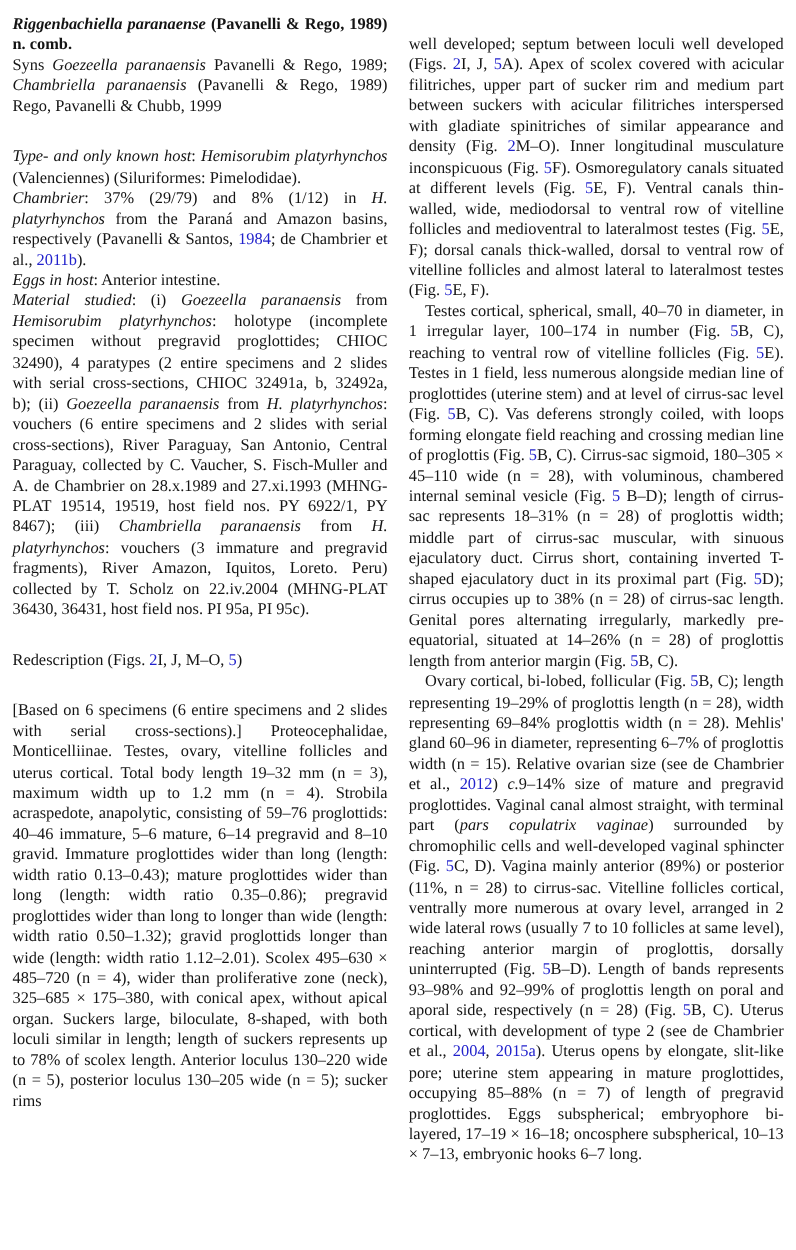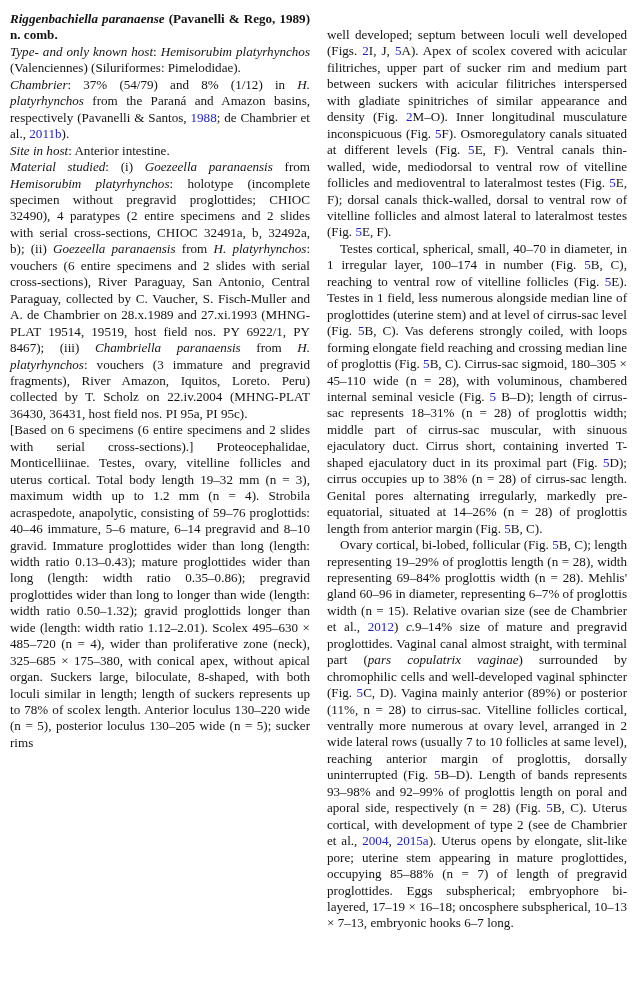--- a/index.html
+++ b/index.html
@@ -32,41 +32,43 @@
   }
   .column.right {
     padding-top: 16px;
     font-family: Liberation Serif, serif;
   }
   p.block {
     margin: 0;
     padding: 0;
   }
   p.block.gap {
-    margin-top: 0;
+    margin-top: 24px;
   }
   p.block.ind {
     text-indent: 13px;
   }
   .s-n { font-style: normal; font-weight: normal; }
   .s-i { font-style: italic; }
   .s-b { font-weight: bold; }
   .s-bi { font-weight: bold; font-style: italic; }
   .s-l { color: var(--link-color, #2222cc); cursor: pointer; }
 </style>
 </head>
 <body style="background: rgb(255, 255, 255);">
 
 <div class="page" style="color: rgb(20, 20, 20);">
   <div class="column left">
       <p class="block"><span class="s-bi">Riggenbachiella paranaense</span><span class="s-b"> (Pavanelli &amp; Rego, 1989) n. comb.</span></p>
+      <p class="block"><span class="s-n">Syns </span><span class="s-i">Goezeella paranaensis</span><span class="s-n"> Pavanelli &amp; Rego, 1989; </span><span class="s-i">Chambriella paranaensis</span><span class="s-n"> (Pavanelli &amp; Rego, 1989) Rego, Pavanelli &amp; Chubb, 1999</span></p>
       <p class="block gap"><span class="s-i">Type- and only known host</span><span class="s-n">: </span><span class="s-i">Hemisorubim platyrhynchos</span><span class="s-n"> (Valenciennes) (Siluriformes: Pimelodidae).</span></p>
-      <p class="block"><span class="s-i">Chambrier</span><span class="s-n">: 37% (54/79) and 8% (1/12) in </span><span class="s-i">H. platyrhynchos</span><span class="s-n"> from the Paraná and Amazon basins, respectively (Pavanelli &amp; Santos, </span><span class="s-l">1988</span><span class="s-n">; de Chambrier et al., </span><span class="s-l">2011b</span><span class="s-n">).</span></p>
-      <p class="block"><span class="s-i">Site in host</span><span class="s-n">: Anterior intestine.</span></p>
+      <p class="block"><span class="s-i">Chambrier</span><span class="s-n">: 37% (29/79) and 8% (1/12) in </span><span class="s-i">H. platyrhynchos</span><span class="s-n"> from the Paraná and Amazon basins, respectively (Pavanelli &amp; Santos, </span><span class="s-l">1984</span><span class="s-n">; de Chambrier et al., </span><span class="s-l">2011b</span><span class="s-n">).</span></p>
+      <p class="block"><span class="s-i">Eggs in host</span><span class="s-n">: Anterior intestine.</span></p>
       <p class="block"><span class="s-i">Material studied</span><span class="s-n">: (i) </span><span class="s-i">Goezeella paranaensis</span><span class="s-n"> from </span><span class="s-i">Hemisorubim platyrhynchos</span><span class="s-n">: holotype (incomplete specimen without pregravid proglottides; CHIOC 32490), 4 paratypes (2 entire specimens and 2 slides with serial cross-sections, CHIOC 32491a, b, 32492a, b); (ii) </span><span class="s-i">Goezeella paranaensis</span><span class="s-n"> from </span><span class="s-i">H. platyrhynchos</span><span class="s-n">: vouchers (6 entire specimens and 2 slides with serial cross-sections), River Paraguay, San Antonio, Central Paraguay, collected by C. Vaucher, S. Fisch-Muller and A. de Chambrier on 28.x.1989 and 27.xi.1993 (MHNG-PLAT 19514, 19519, host field nos. PY 6922/1, PY 8467); (iii) </span><span class="s-i">Chambriella paranaensis</span><span class="s-n"> from </span><span class="s-i">H. platyrhynchos</span><span class="s-n">: vouchers (3 immature and pregravid fragments), River Amazon, Iquitos, Loreto. Peru) collected by T. Scholz on 22.iv.2004 (MHNG-PLAT 36430, 36431, host field nos. PI 95a, PI 95c).</span></p>
+      <p class="block gap"><span class="s-n">Redescription (Figs. </span><span class="s-l">2</span><span class="s-n">I, J, M–O, </span><span class="s-l">5</span><span class="s-n">)</span></p>
       <p class="block gap"><span class="s-n">[Based on 6 specimens (6 entire specimens and 2 slides with serial cross-sections).] Proteocephalidae, Monticelliinae. Testes, ovary, vitelline follicles and uterus cortical. Total body length 19–32 mm (n = 3), maximum width up to 1.2 mm (n = 4). Strobila acraspedote, anapolytic, consisting of 59–76 proglottids: 40–46 immature, 5–6 mature, 6–14 pregravid and 8–10 gravid. Immature proglottides wider than long (length: width ratio 0.13–0.43); mature proglottides wider than long (length: width ratio 0.35–0.86); pregravid proglottides wider than long to longer than wide (length: width ratio 0.50–1.32); gravid proglottids longer than wide (length: width ratio 1.12–2.01). Scolex 495–630 × 485–720 (n = 4), wider than proliferative zone (neck), 325–685 × 175–380, with conical apex, without apical organ. Suckers large, biloculate, 8-shaped, with both loculi similar in length; length of suckers represents up to 78% of scolex length. Anterior loculus 130–220 wide (n = 5), posterior loculus 130–205 wide (n = 5); sucker rims</span></p>
     </div>
   <div class="column right">
       <p class="block"><span class="s-n">well developed; septum between loculi well developed (Figs. </span><span class="s-l">2</span><span class="s-n">I, J, </span><span class="s-l">5</span><span class="s-n">A). Apex of scolex covered with acicular filitriches, upper part of sucker rim and medium part between suckers with acicular filitriches interspersed with gladiate spinitriches of similar appearance and density (Fig. </span><span class="s-l">2</span><span class="s-n">M–O). Inner longitudinal musculature inconspicuous (Fig. </span><span class="s-l">5</span><span class="s-n">F). Osmoregulatory canals situated at different levels (Fig. </span><span class="s-l">5</span><span class="s-n">E, F). Ventral canals thin-walled, wide, mediodorsal to ventral row of vitelline follicles and medioventral to lateralmost testes (Fig. </span><span class="s-l">5</span><span class="s-n">E, F); dorsal canals thick-walled, dorsal to ventral row of vitelline follicles and almost lateral to lateralmost testes (Fig. </span><span class="s-l">5</span><span class="s-n">E, F).</span></p>
       <p class="block ind"><span class="s-n">Testes cortical, spherical, small, 40–70 in diameter, in 1 irregular layer, 100–174 in number (Fig. </span><span class="s-l">5</span><span class="s-n">B, C), reaching to ventral row of vitelline follicles (Fig. </span><span class="s-l">5</span><span class="s-n">E). Testes in 1 field, less numerous alongside median line of proglottides (uterine stem) and at level of cirrus-sac level (Fig. </span><span class="s-l">5</span><span class="s-n">B, C). Vas deferens strongly coiled, with loops forming elongate field reaching and crossing median line of proglottis (Fig. </span><span class="s-l">5</span><span class="s-n">B, C). Cirrus-sac sigmoid, 180–305 × 45–110 wide (n = 28), with voluminous, chambered internal seminal vesicle (Fig. </span><span class="s-l">5</span><span class="s-n"> B–D); length of cirrus-sac represents 18–31% (n = 28) of proglottis width; middle part of cirrus-sac muscular, with sinuous ejaculatory duct. Cirrus short, containing inverted T-shaped ejaculatory duct in its proximal part (Fig. </span><span class="s-l">5</span><span class="s-n">D); cirrus occupies up to 38% (n = 28) of cirrus-sac length. Genital pores alternating irregularly, markedly pre-equatorial, situated at 14–26% (n = 28) of proglottis length from anterior margin (Fig. </span><span class="s-l">5</span><span class="s-n">B, C).</span></p>
       <p class="block ind"><span class="s-n">Ovary cortical, bi-lobed, follicular (Fig. </span><span class="s-l">5</span><span class="s-n">B, C); length representing 19–29% of proglottis length (n = 28), width representing 69–84% proglottis width (n = 28). Mehlis' gland 60–96 in diameter, representing 6–7% of proglottis width (n = 15). Relative ovarian size (see de Chambrier et al., </span><span class="s-l">2012</span><span class="s-n">) </span><span class="s-i">c.</span><span class="s-n">9–14% size of mature and pregravid proglottides. Vaginal canal almost straight, with terminal part (</span><span class="s-i">pars copulatrix vaginae</span><span class="s-n">) surrounded by chromophilic cells and well-developed vaginal sphincter (Fig. </span><span class="s-l">5</span><span class="s-n">C, D). Vagina mainly anterior (89%) or posterior (11%, n = 28) to cirrus-sac. Vitelline follicles cortical, ventrally more numerous at ovary level, arranged in 2 wide lateral rows (usually 7 to 10 follicles at same level), reaching anterior margin of proglottis, dorsally uninterrupted (Fig. </span><span class="s-l">5</span><span class="s-n">B–D). Length of bands represents 93–98% and 92–99% of proglottis length on poral and aporal side, respectively (n = 28) (Fig. </span><span class="s-l">5</span><span class="s-n">B, C). Uterus cortical, with development of type 2 (see de Chambrier et al., </span><span class="s-l">2004</span><span class="s-n">, </span><span class="s-l">2015a</span><span class="s-n">). Uterus opens by elongate, slit-like pore; uterine stem appearing in mature proglottides, occupying 85–88% (n = 7) of length of pregravid proglottides. Eggs subspherical; embryophore bi-layered, 17–19 × 16–18; oncosphere subspherical, 10–13 × 7–13, embryonic hooks 6–7 long.</span></p>
     </div>
 </div>
 
 </body></html>

